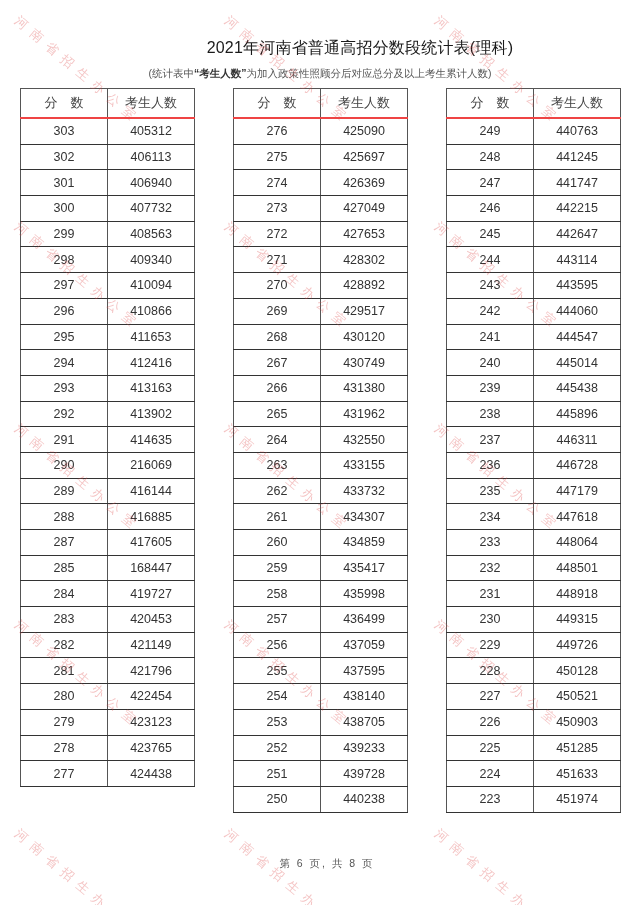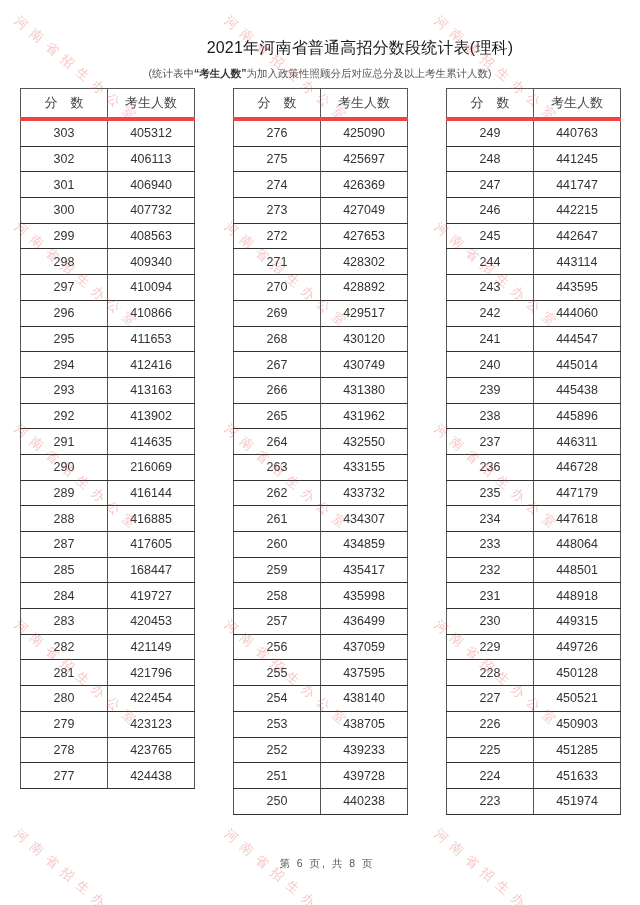--- a/index.html
+++ b/index.html
@@ -7,21 +7,21 @@
          font-family:"Liberation Sans", "DejaVu Sans", sans-serif; color:#222; }
   .title { position:absolute; top:38px; left:0; width:640px; text-align:center;
            font-size:16px; color:#1a1a1a; letter-spacing:0.2px;margin-left:40px; }
   .subtitle { position:absolute; top:67px; left:0; width:640px; text-align:center;
               font-size:10.5px; color:#555; }
   .subtitle b { color:#333; }
   .tbl { position:absolute; top:88px; border-collapse:collapse; table-layout:fixed; }
   .tbl td, .tbl th { border:1px solid #555; height:24.7px; padding:0; text-align:center;
                      font-size:12.5px; font-weight:normal; color:#333; }
   .tbl tr td { border-bottom:1.6px solid #333; }
-  .tbl th { color:#444; font-size:13px; height:28px; border-bottom:4px solid #ef4444; }
+  .tbl th { color:#444; font-size:13px; height:28px; border-bottom:2px solid #ef4444; }
   .tbl td.score { color:#333; }
   .tbl td.count { color:#333; text-align:center; }
   #t1 { left:20px; width:175px; }
   #t2 { left:233px; width:174px; }
   #t3 { left:446px; width:175px; }
   .c1 { width:87px; } .c2 { width:87px; }
   .footer { position:absolute; top:857px; left:0; width:640px; text-align:center;
             font-size:10.5px; color:#555; letter-spacing:2px;padding-left:7px; }
   .wm { position:absolute; color:rgba(220,70,70,0.32); font-size:13px;
         transform:rotate(40deg); transform-origin:left top; white-space:nowrap;

